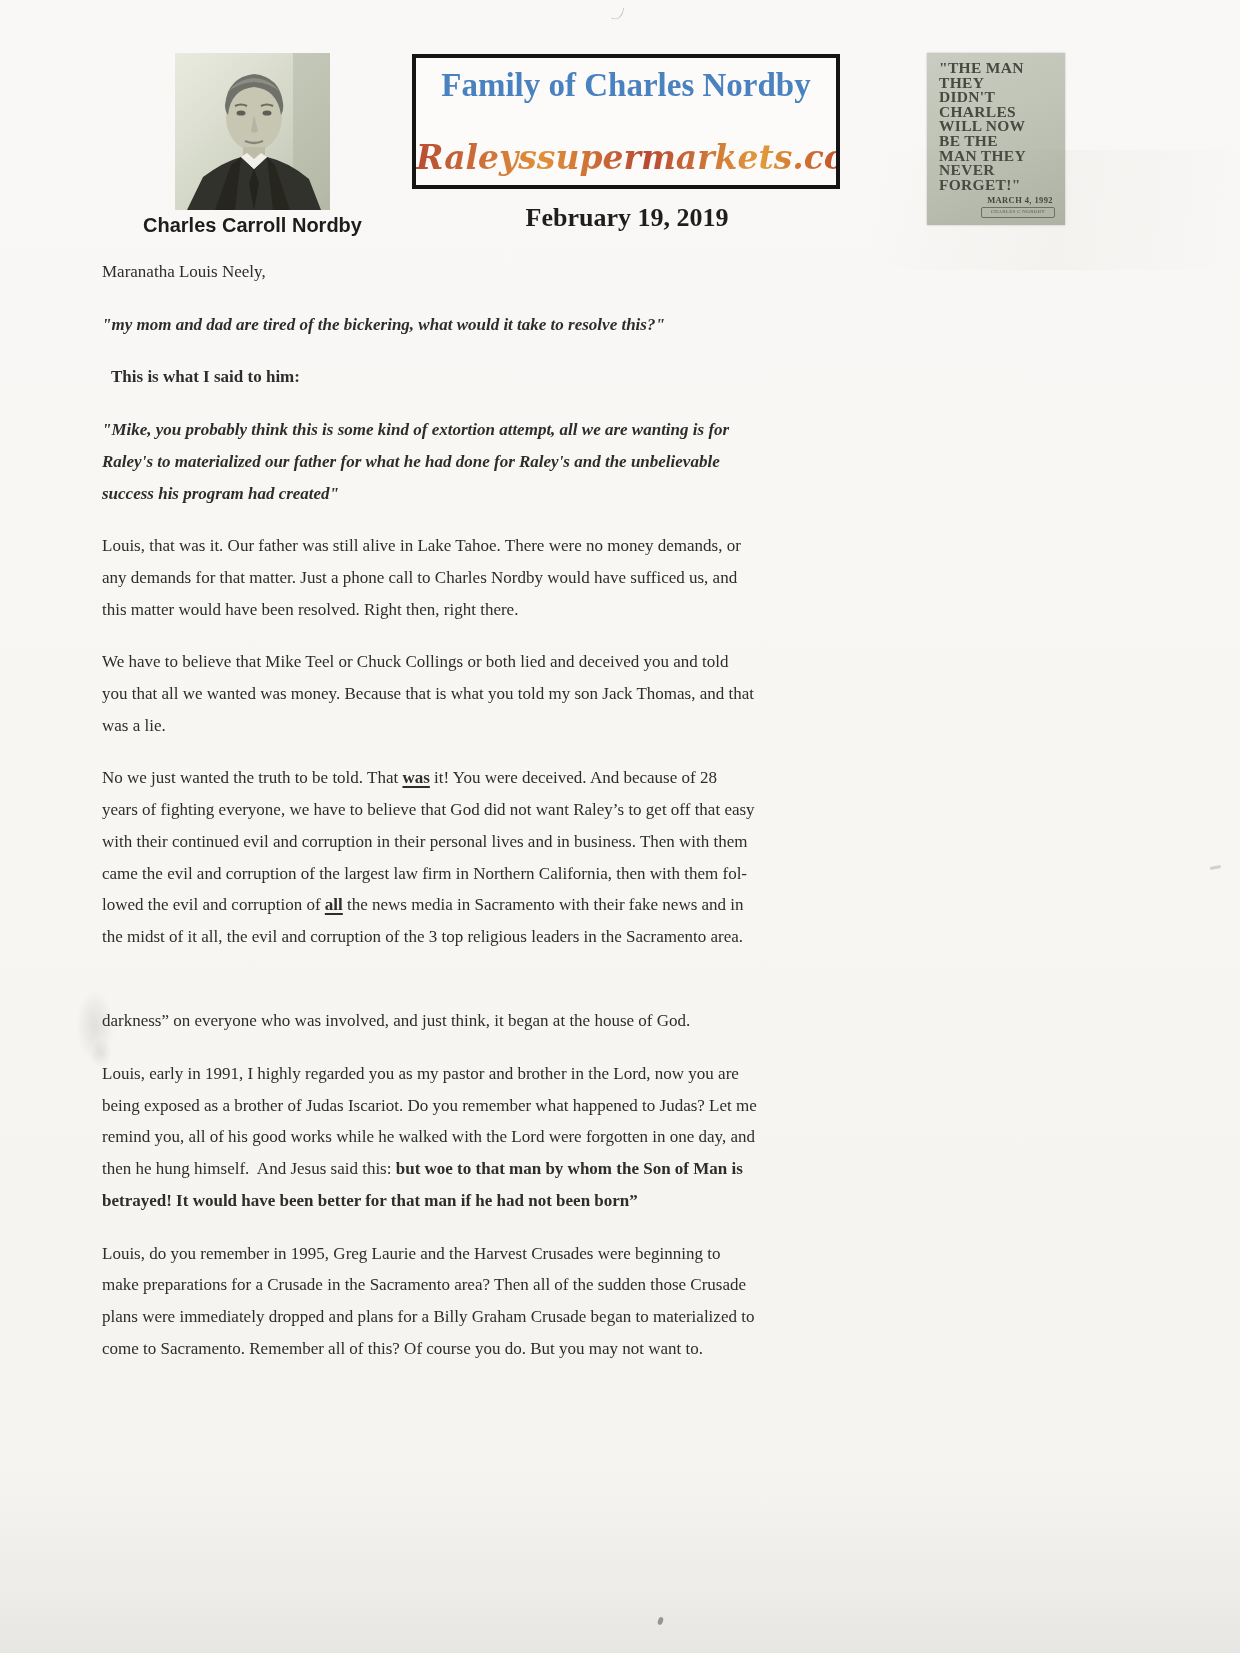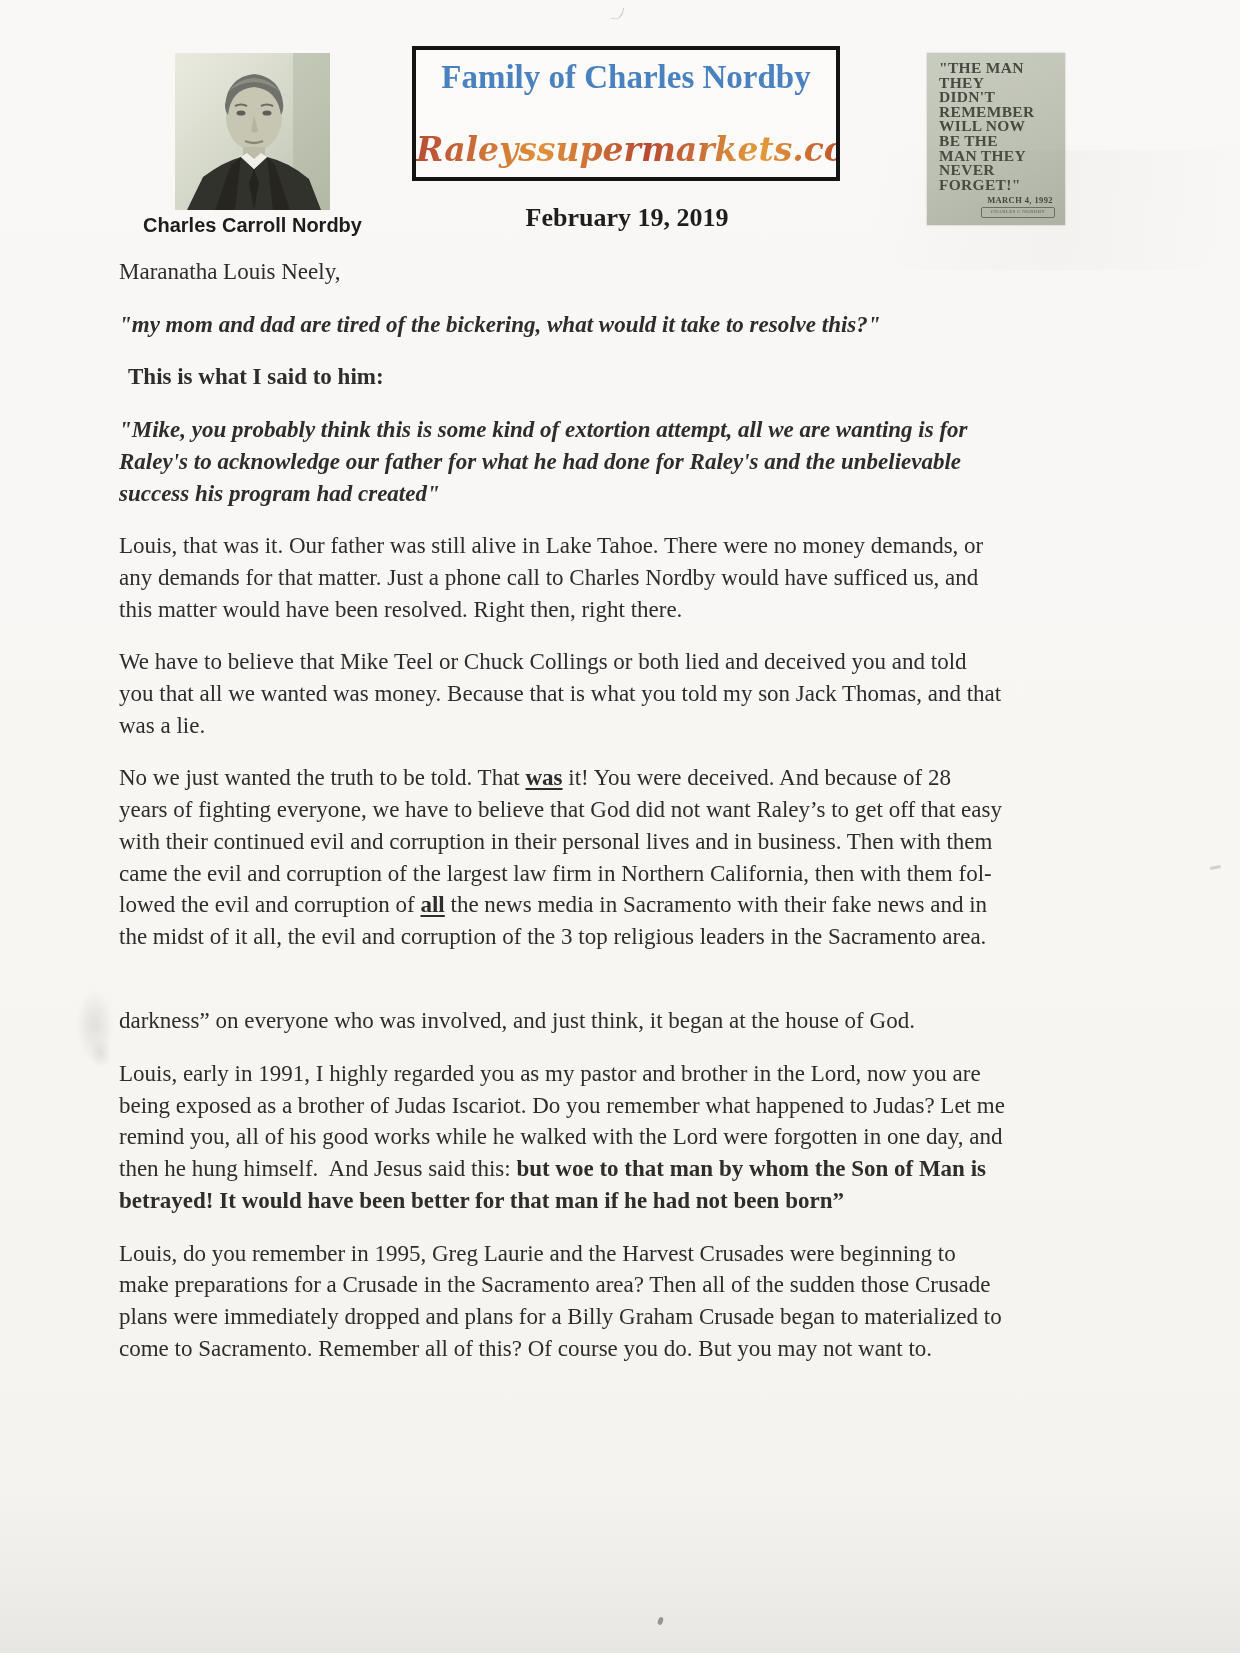--- a/index.html
+++ b/index.html
@@ -7,21 +7,21 @@
     position:relative;width:1240px;height:1653px;overflow:hidden;
     background:linear-gradient(180deg,#f9f8f6 0%,#f7f6f3 55%,#f4f3f0 90%,#edebe8 97%,#e8e6e2 100%);
     font-family:"Liberation Serif",serif;color:#2e2d2b;
   }
   
   .portrait{position:absolute;left:175px;top:53px;width:155px;height:157px;margin:0;
     overflow:hidden;background:#d9ddcf;}
   .portrait svg{display:block;width:100%;height:100%;}
   .portrait-caption{position:absolute;left:130px;top:214px;width:245px;text-align:center;
     font-family:"Liberation Sans",sans-serif;font-weight:700;font-size:20px;color:#1d1d1b;}
-  .banner-box{position:absolute;left:412px;top:46px;width:428px;height:135px;
+  .banner-box{position:absolute;left:412px;top:54px;width:428px;height:135px;
     border:4px solid #141414;box-sizing:border-box;background:#fcfbf9;
     display:flex;flex-direction:column;justify-content:space-between;}
   .banner-title{margin-top:9px;text-align:center;font-weight:700;font-size:33px;color:#4a82c0;}
   .banner-site{margin-bottom:8px;text-align:center;font-family:"DejaVu Serif",serif;
     font-style:italic;font-weight:700;font-size:33px;color:#c65f30;}
   @supports (-webkit-background-clip:text){
     .banner-site{
       background:linear-gradient(90deg,#b84d35 0%,#e0913a 30%,#b84a33 55%,#e29b3b 82%,#c2552f 100%);
       -webkit-background-clip:text;background-clip:text;-webkit-text-fill-color:transparent;}
   }
@@ -31,22 +31,22 @@
   .clipping{position:absolute;left:927px;top:53px;width:138px;height:172px;box-sizing:border-box;
     background:linear-gradient(160deg,#c9ccc0 0%,#bcc0b2 60%,#b0b4a6 100%);
     padding:8px 8px 4px 12px;box-shadow:0 0 2px rgba(90,90,80,.35);}
   .clip-line{font-weight:700;font-size:15.5px;line-height:14.6px;letter-spacing:.3px;
     color:#474a40;white-space:nowrap;}
   .clip-date{margin-top:3px;text-align:right;padding-right:4px;
     font-weight:700;font-size:8.5px;letter-spacing:.4px;color:#3f4338;}
   .clip-byline{margin:2px 2px 0 auto;width:72px;height:9px;border:1px solid #6a6d62;border-radius:2px;
     font-size:5px;line-height:8px;text-align:center;letter-spacing:.3px;color:#565a4e;overflow:hidden;}
   
-  .letter-body{position:absolute;left:119px;top:256px;width:1040px;
-    font-size:23px;line-height:31.7px;}
+  .letter-body{position:absolute;left:102px;top:256px;width:1040px;
+    font-size:17px;line-height:31.7px;}
   .letter-body p{margin:0 0 21px 0;}
   .para.q{font-weight:700;font-style:italic;}
   .para.b{font-weight:700;}
   .para.indent{padding-left:9px;}
   .sb{font-weight:700;}
   .si{}
   .su{text-decoration:underline;text-decoration-thickness:2px;text-underline-offset:3px;text-align:center;}
   
   .artifact{position:absolute;pointer-events:none;}
   .smudge1{left:76px;top:990px;width:38px;height:72px;border-radius:50%;
@@ -102,36 +102,36 @@
     <div class="banner-site">Raleyssupermarkets.com</div>
   </div>
 
   <div class="letter-date">February 19, 2019</div>
 
   <div class="clipping">
     <div>
         <div class="clip-line">"THE MAN</div>
         <div class="clip-line">THEY</div>
         <div class="clip-line">DIDN'T</div>
-        <div class="clip-line">REMEMBER</div>
+        <div class="clip-line">CHARLES</div>
         <div class="clip-line">WILL NOW</div>
         <div class="clip-line">BE THE</div>
         <div class="clip-line">MAN THEY</div>
         <div class="clip-line">NEVER</div>
         <div class="clip-line">FORGET!"</div>
       </div>
     <div class="clip-date">MARCH 4, 1992</div>
     <div class="clip-byline">CHARLES C NORDBY</div>
   </div>
 
   <div class="letter-body">
       <p class="para"><span>Maranatha Louis Neely,</span></p>
       <p class="para q"><span>"my mom and dad are tired of the bickering, what would it take to resolve this?"</span></p>
       <p class="para b indent"><span>This is what I said to him:</span></p>
-      <p class="para q"><span>"Mike, you probably think this is some kind of extortion attempt, all we are wanting is for</span><br><span>Raley's to acknowledge our father for what he had done for Raley's and the unbelievable</span><br><span>success his program had created"</span></p>
+      <p class="para q"><span>"Mike, you probably think this is some kind of extortion attempt, all we are wanting is for</span><br><span>Raley's to materialized our father for what he had done for Raley's and the unbelievable</span><br><span>success his program had created"</span></p>
       <p class="para"><span>Louis, that was it. Our father was still alive in Lake Tahoe. There were no money demands, or</span><br><span>any demands for that matter. Just a phone call to Charles Nordby would have sufficed us, and</span><br><span>this matter would have been resolved. Right then, right there.</span></p>
       <p class="para"><span>We have to believe that Mike Teel or Chuck Collings or both lied and deceived you and told</span><br><span>you that all we wanted was money. Because that is what you told my son Jack Thomas, and that</span><br><span>was a lie.</span></p>
       <p class="para"><span>No we just wanted the truth to be told. That </span><span class="sb su">was</span><span> it! You were deceived. And because of 28</span><br><span>years of fighting everyone, we have to believe that God did not want Raley’s to get off that easy</span><br><span>with their continued evil and corruption in their personal lives and in business. Then with them</span><br><span>came the evil and corruption of the largest law firm in Northern California, then with them fol-</span><br><span>lowed the evil and corruption of </span><span class="sb su">all</span><span> the news media in Sacramento with their fake news and in</span><br><span>the midst of it all, the evil and corruption of the 3 top religious leaders in the Sacramento area.</span></p>
       <p class="para"><br><span>darkness” on everyone who was involved, and just think, it began at the house of God.</span></p>
       <p class="para"><span>Louis, early in 1991, I highly regarded you as my pastor and brother in the Lord, now you are</span><br><span>being exposed as a brother of Judas Iscariot. Do you remember what happened to Judas? Let me</span><br><span>remind you, all of his good works while he walked with the Lord were forgotten in one day, and</span><br><span>then he hung himself.&nbsp; And Jesus said this: </span><span class="sb si">but woe to that man by whom the Son of Man is</span><br><span class="sb si">betrayed! It would have been better for that man if he had not been born”</span></p>
       <p class="para"><span>Louis, do you remember in 1995, Greg Laurie and the Harvest Crusades were beginning to</span><br><span>make preparations for a Crusade in the Sacramento area? Then all of the sudden those Crusade</span><br><span>plans were immediately dropped and plans for a Billy Graham Crusade began to materialized to</span><br><span>come to Sacramento. Remember all of this? Of course you do. But you may not want to.</span></p>
     </div>
 
   <div class="artifact squiggle"></div>
   <div class="artifact smudge1"></div>

